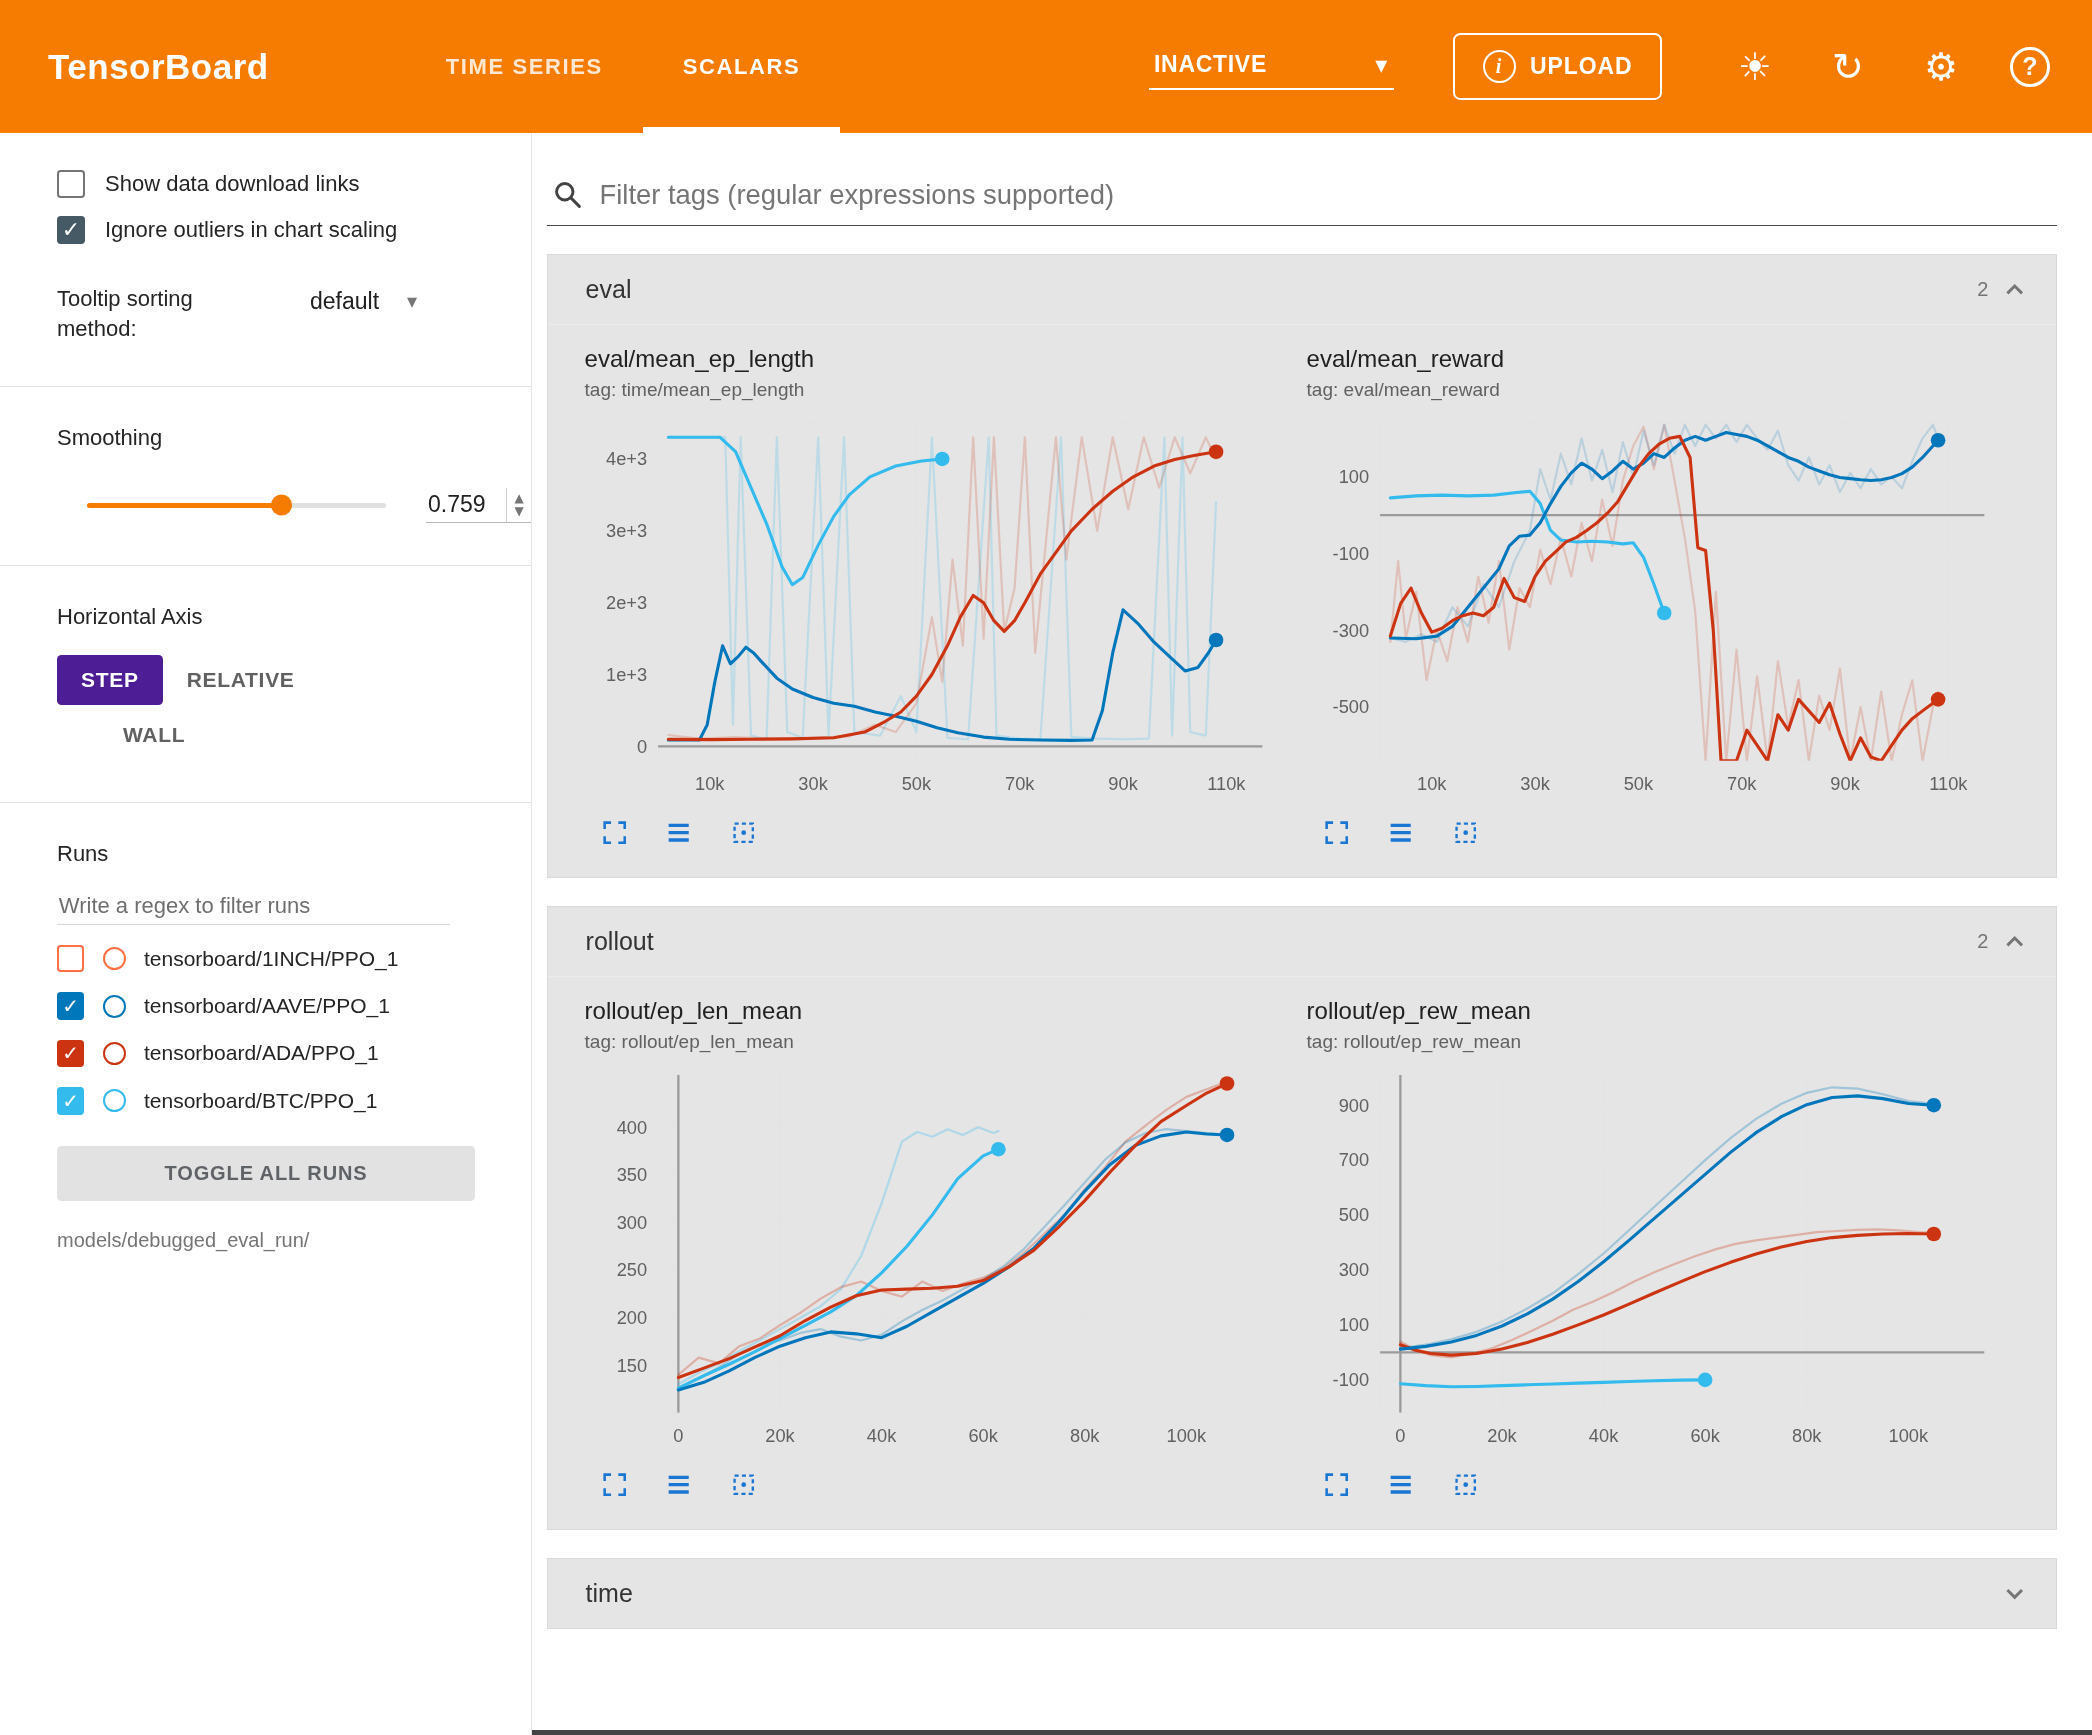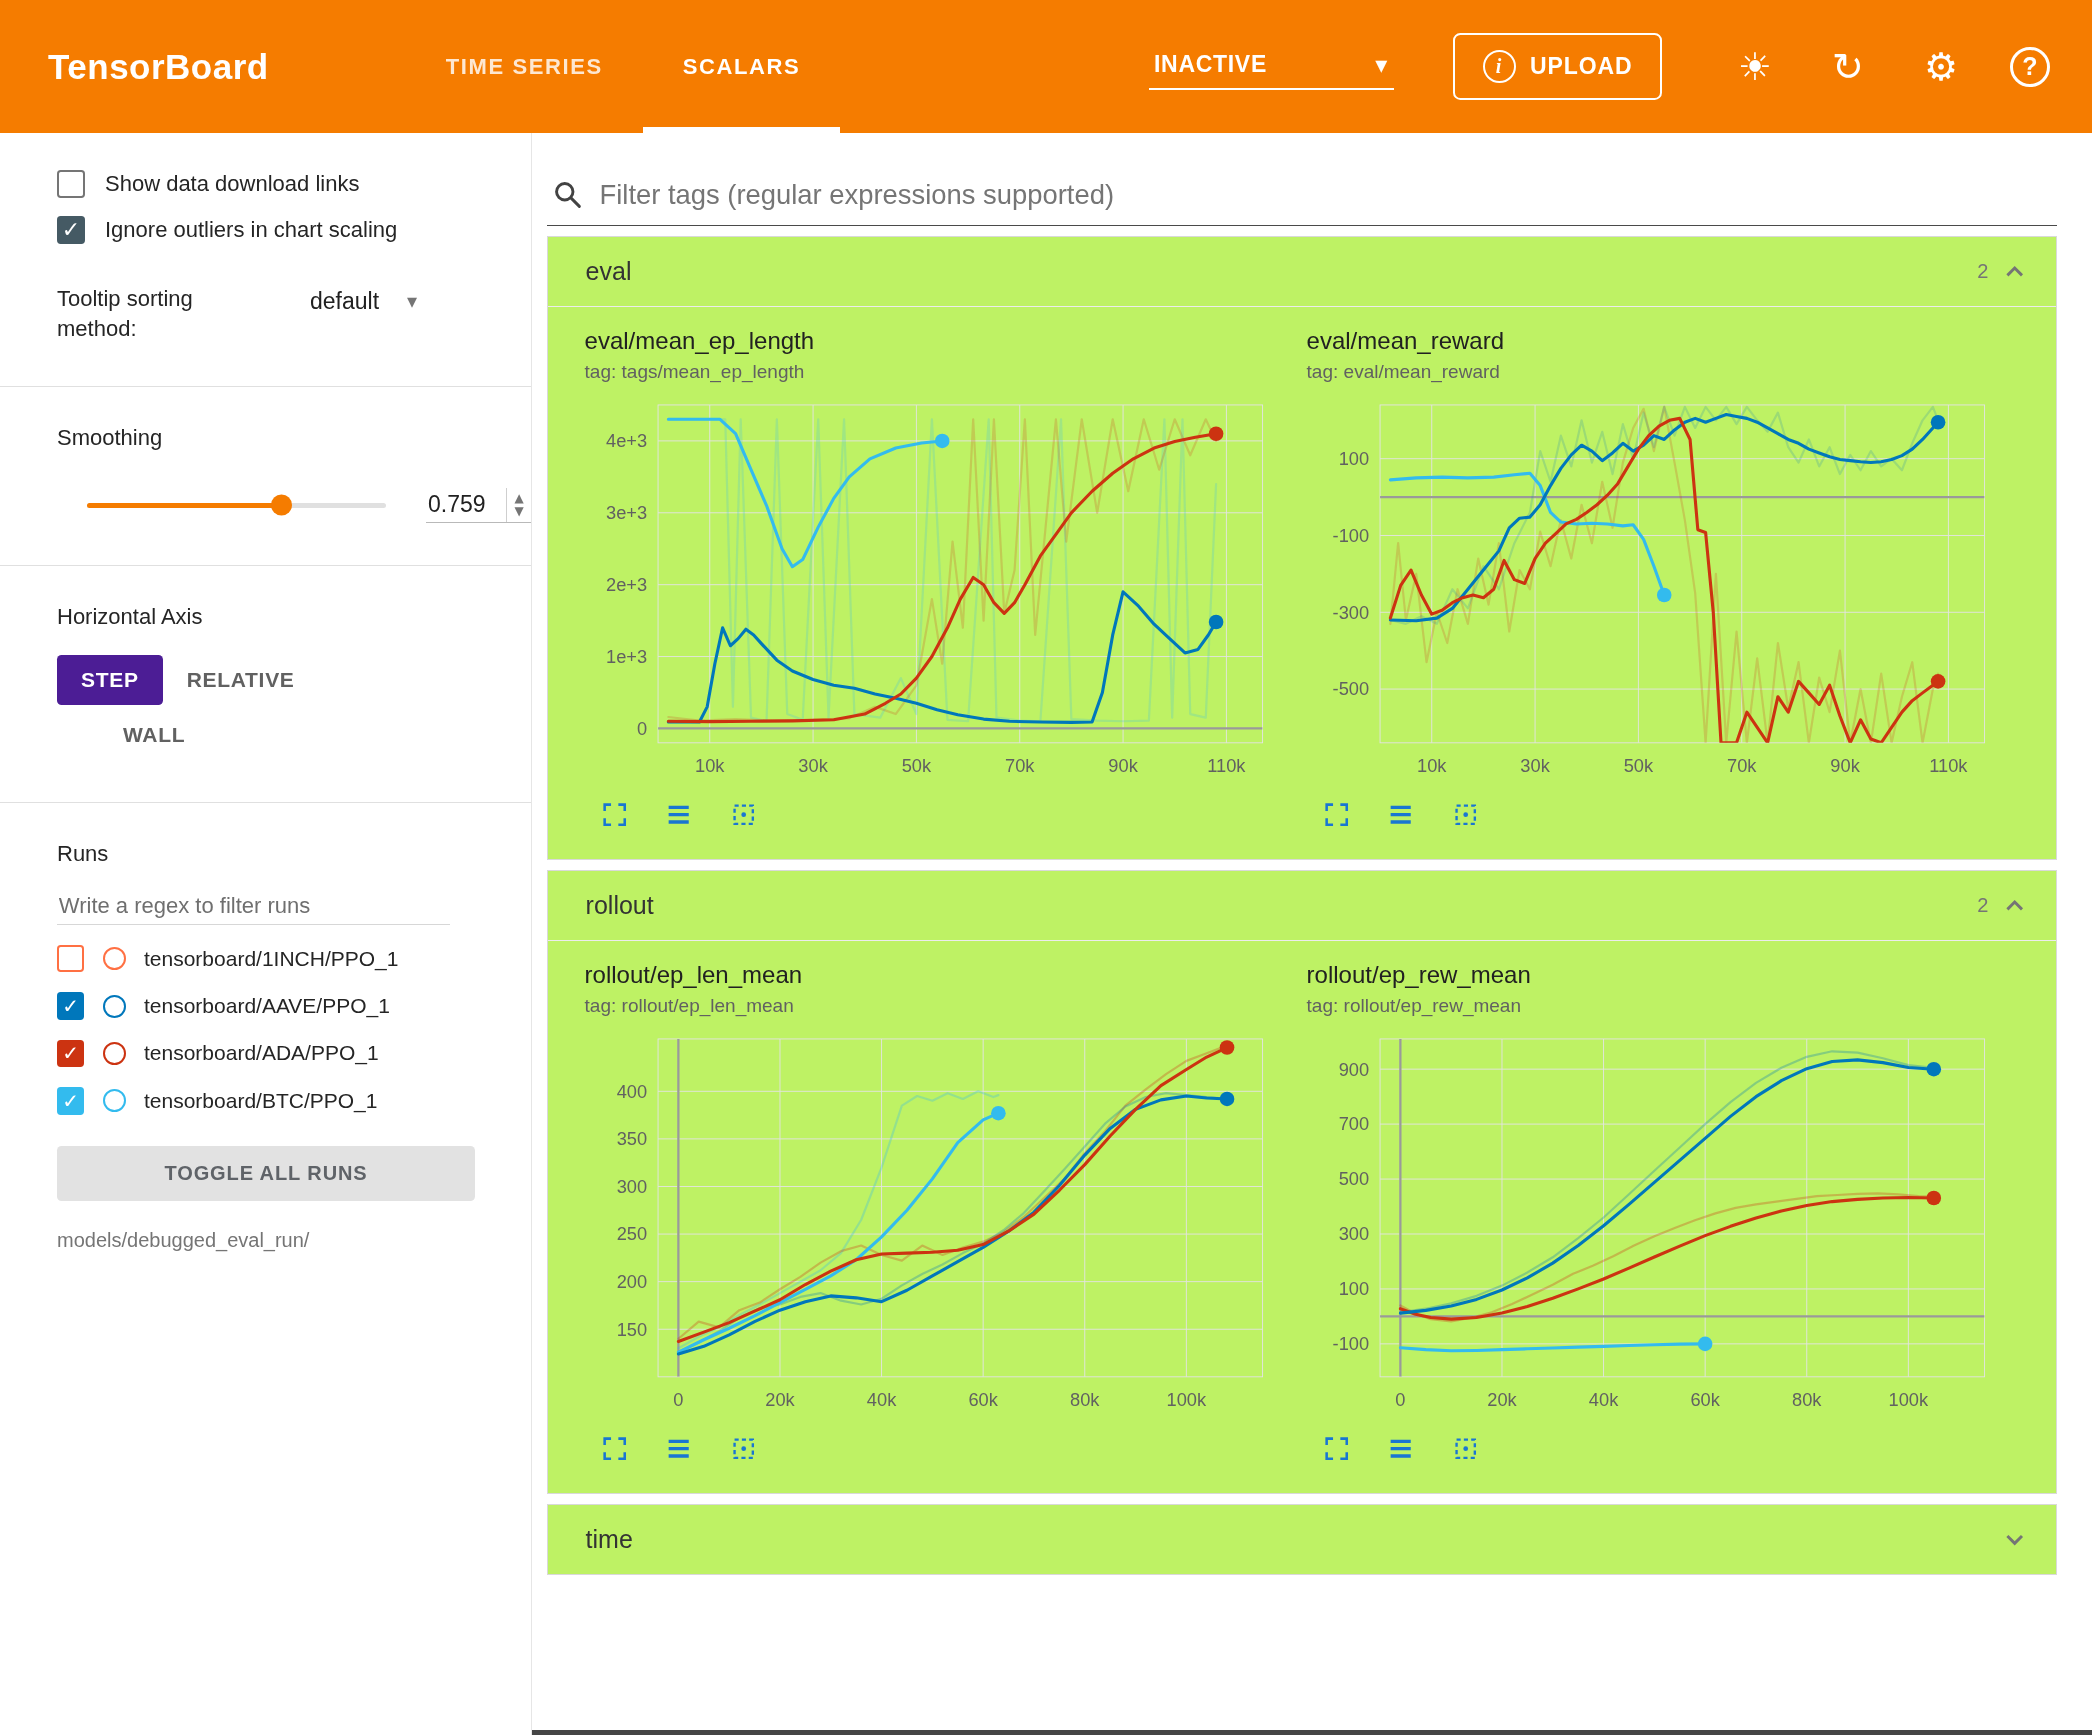--- a/index.html
+++ b/index.html
@@ -71,21 +71,21 @@
   .run-ring{width:23px;height:23px;border:2.7px solid #999;border-radius:50%;flex:0 0 23px;background:#fff}
   .run-label{font-size:21px;color:#252525;white-space:nowrap}
   .toggle-all{margin:31px 37px 0 57px;background:#e2e2e2;border:none;border-radius:4.6px;color:#5f6368;
     font-size:20px;font-weight:bold;letter-spacing:0.9px;padding:16.4px 0;width:418px;cursor:pointer;font-family:inherit}
   .runs-footer{font-size:20px;color:#757575;margin-top:27.4px}
 
   
   .filter-row{display:flex;align-items:center;gap:16.4px;border-bottom:1.8px solid #4a4a4a;padding:9.1px 5.5px 14.6px 5.5px;margin-top:12.8px}
   .filter-row input{flex:1;border:none;outline:none;font-size:27.4px;color:#424242;font-family:inherit;background:transparent}
   .filter-row input::placeholder{color:#757575}
-  .card{border:0.9px solid #d9d9d9;background:#bef264;margin-top:10px}
+  .card{border:0.9px solid #d9d9d9;background:#e5e5e5;margin-top:28px}
   .card-header{display:flex;align-items:center;padding:20px 27.4px 20px 38px;cursor:pointer;border-bottom:0.9px solid #ececec}
   .card-title{font-size:25px;color:#333}
   .card-head-right{margin-left:auto;display:flex;align-items:center;gap:12.8px;color:#757575;font-size:20px}
   .card-body{display:flex;padding:20px 22px 31px 37px}
   .chart{width:722px}
   .chart-title{font-size:24px;color:#212121;margin-bottom:5.5px}
   .chart-tag{font-size:19px;color:#616161;margin-bottom:9.1px}
   .tk{font-size:20px;fill:#616161}
   .chart-toolbar{display:flex;align-items:center;gap:37px;margin-top:12.8px;margin-left:16.4px}
   .tool-btn{background:none;border:none;cursor:pointer;padding:0;line-height:0}
@@ -215,21 +215,21 @@
             <span>2</span>
             <svg width="27.4" height="27.4" viewBox="0 0 30 30">
               <path d="M7 19l8-8 8 8" fill="none" stroke="#757575" stroke-width="3.2"></path>
             </svg>
           </span>
         </div>
         <div class="card-body">
 
           <div class="chart">
             <div class="chart-title">eval/mean_ep_length</div>
-            <div class="chart-tag">tag: tags/mean_ep_length</div>
+            <div class="chart-tag">tag: time/mean_ep_length</div>
             <svg viewBox="0 0 760 430" width="694" height="393">
                 <defs>
                   <clipPath id="cp0">
                     <rect x="80" y="14" width="662" height="370"></rect>
                   </clipPath>
                 </defs>
                 <rect x="80" y="14" width="662" height="370" fill="none" stroke="#e3e3e3"></rect>
                 <line x1="80" x2="742" y1="368.25531914893617" y2="368.25531914893617" stroke="#e3e3e3"></line>
                 <text class="tk" x="68" y="375.25531914893617" text-anchor="end">0</text>
                 <line x1="80" x2="742" y1="289.531914893617" y2="289.531914893617" stroke="#e3e3e3"></line>

